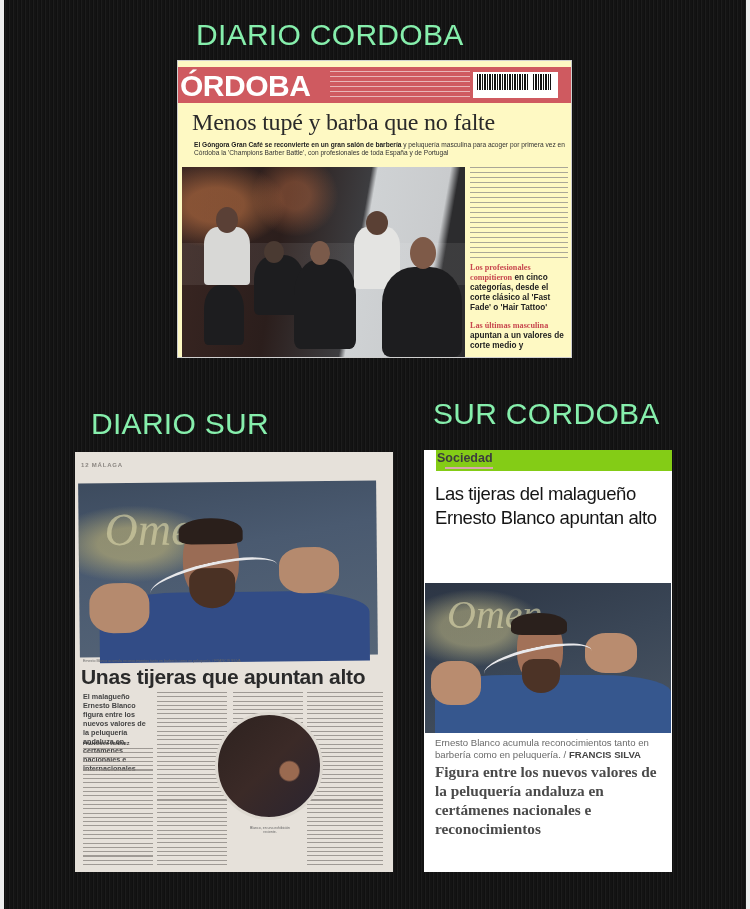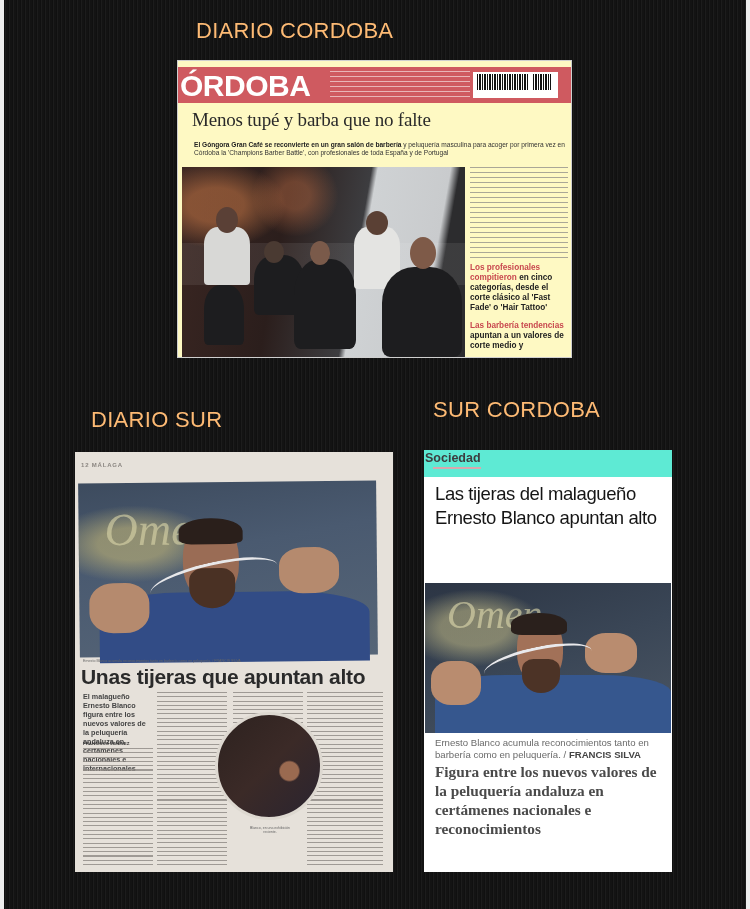--- a/index.html
+++ b/index.html
@@ -8,22 +8,22 @@
     position: relative;
     background-color: #141414;
     background-image: repeating-linear-gradient(90deg, #101010 0px, #101010 1px, #1c1c1c 1px, #1c1c1c 2px, #131313 2px, #131313 4px);
     font-family: "Liberation Sans", sans-serif;
   }
   .frame-edge-left { position:absolute; left:0; top:0; width:4px; height:909px; background:#eee; }
   .frame-edge-right { position:absolute; right:0; top:0; width:4px; height:909px; background:#eee; }
 
   .section-label {
     position: absolute;
-    color: #fdba74;
-    font-size: 22px;
+    color: #86efac;
+    font-size: 30px;
     letter-spacing: 0.3px;
     font-family: "Liberation Sans", sans-serif;
   }
 
   
   .cordoba {
     position: absolute; left: 177px; top: 60px; width: 395px; height: 298px;
     background: #fef9c3; overflow: hidden;
     border: 1px solid #cfcfcf;
   }
@@ -44,21 +44,21 @@
     padding: 2px 4px;
   }
   .cordoba .barcode .bars {
     width: 52px; height: 16px;
     background: repeating-linear-gradient(90deg, #111 0 1px, #fff 1px 2px, #111 2px 4px, #fff 4px 5px);
     display: inline-block;
   }
   .cordoba .barcode .bars2 { width: 18px; margin-left: 4px; }
   .cordoba .headline {
     position: absolute; left: 14px; top: 48px; font-family: "Liberation Serif", serif;
-    font-size: 19px; color: #2a2a2a; letter-spacing: -0.2px;
+    font-size: 24px; color: #2a2a2a; letter-spacing: -0.2px;
   }
   .cordoba .subhead {
     position: absolute; left: 16px; top: 80px; width: 372px; font-size: 6.6px; line-height: 8px; color: #333;
   }
   .cordoba .subhead b { font-weight: bold; color: #222; }
   .cordoba .photo {
     position: absolute; left: 4px; top: 106px; width: 283px; height: 190px;
     background:
       radial-gradient(ellipse at 12% 20%, rgba(200,120,70,0.55) 0 8%, transparent 20%),
       radial-gradient(ellipse at 40% 15%, rgba(190,110,70,0.45) 0 6%, transparent 18%),
@@ -70,21 +70,21 @@
   .photo .head { position: absolute; border-radius: 50%; background: #8a6a58; }
   .cordoba .textcol {
     position: absolute; left: 292px; top: 106px; width: 98px; height: 188px;
   }
   .cordoba .textcol .lines {
     height: 92px;
     background: repeating-linear-gradient(180deg, #8e8c88 0 1px, transparent 1px 5px);
     opacity: 0.75;
   }
   .cordoba .pull { font-size: 8.2px; line-height: 10px; color: #222; font-weight: bold; margin-top: 4px; }
-  .cordoba .pull .red { color: #c8484f; }
+  .cordoba .pull .red { color: #c8484f; font-family: Liberation Serif, serif; }
 
   
   .sur {
     position: absolute; left: 75px; top: 452px; width: 318px; height: 420px;
     background: #e6e1da; overflow: hidden;
   }
   .sur .pagehdr { position: absolute; left: 6px; top: 10px; font-size: 6px; color: #8a8580; font-weight: bold; letter-spacing: 0.8px; }
   .sur .photo {
     position: absolute; left: 4px; top: 30px; width: 298px; height: 174px;
     background:
@@ -114,21 +114,21 @@
     background: radial-gradient(circle at 70% 55%, #9a6a50 0 10%, transparent 12%), linear-gradient(135deg, #2d221f 0%, #3b2a27 50%, #2a2430 100%);
     border: 3px solid #ddd8d0;
   }
   .sur .circle-cap { position: absolute; left: 170px; top: 374px; width: 50px; font-size: 3.5px; color: #666; text-align: center; }
 
   
   .digital {
     position: absolute; left: 424px; top: 450px; width: 248px; height: 422px;
     background: #ffffff; overflow: hidden;
   }
-  .digital .section-bar { position: absolute; left: 0; top: 0; width: 248px; height: 27px; background: #5eead4; }
+  .digital .section-bar { position: absolute; left: 12px; top: 0; width: 248px; height: 21px; background: #84cc16; }
   .digital .section-name { position: absolute; left: 1px; top: 1px; font-size: 12.5px; font-weight: bold; color: #3c3c3e; }
   .digital .section-underline { position: absolute; left: 9px; top: 17px; width: 48px; height: 2px; background: #d9a7ad; }
   .digital .headline { position: absolute; left: 11px; top: 32px; width: 236px; font-size: 18.5px; line-height: 24px; font-weight: normal; color: #151515; letter-spacing: -0.4px; }
   .digital .photo {
     position: absolute; left: 1px; top: 133px; width: 246px; height: 150px;
     background:
       radial-gradient(ellipse at 20% 30%, rgba(210,200,140,0.5) 0 12%, transparent 26%),
       linear-gradient(160deg, #2c3544 0%, #3a4656 50%, #4b5664 100%);
   }
   .digital .photo .shirt { position: absolute; left: 10px; top: 92px; width: 236px; height: 58px; background: #36578e; border-radius: 30% 30% 0 0; }
@@ -172,21 +172,21 @@
     <div class="fig" style="left:112px; top:92px; width:62px; height:90px;"></div>
     <div class="head" style="left:128px; top:74px; width:20px; height:24px; background:#7a5a4a;"></div>
     <div class="shirt" style="left:172px; top:60px; width:46px; height:62px; background:#e4e4e2;"></div>
     <div class="head" style="left:184px; top:44px; width:22px; height:24px; background:#5a4034;"></div>
     <div class="fig" style="left:200px; top:100px; width:80px; height:90px;"></div>
     <div class="head" style="left:228px; top:70px; width:26px; height:32px; background:#7e5a48;"></div>
   </div>
   <div class="textcol">
     <div class="lines"></div>
     <div class="pull"><span class="red">Los profesionales compitieron</span><span> en cinco categorías, desde el corte clásico al 'Fast Fade' o 'Hair Tattoo'</span></div>
-    <div class="pull" style="margin-top:8px;"><span class="red">Las barbería tendencias</span><span> apuntan a un valores de corte medio y</span></div>
+    <div class="pull" style="margin-top:8px;"><span class="red">Las últimas masculina</span><span> apuntan a un valores de corte medio y</span></div>
   </div>
 </div>
 
 <div class="sur">
   <div class="pagehdr">12  MÁLAGA</div>
   <div class="photo">
     <div class="sign">Omen</div>
     <div class="shirt"></div>
     <div class="face"></div>
     <div class="hair"></div>

